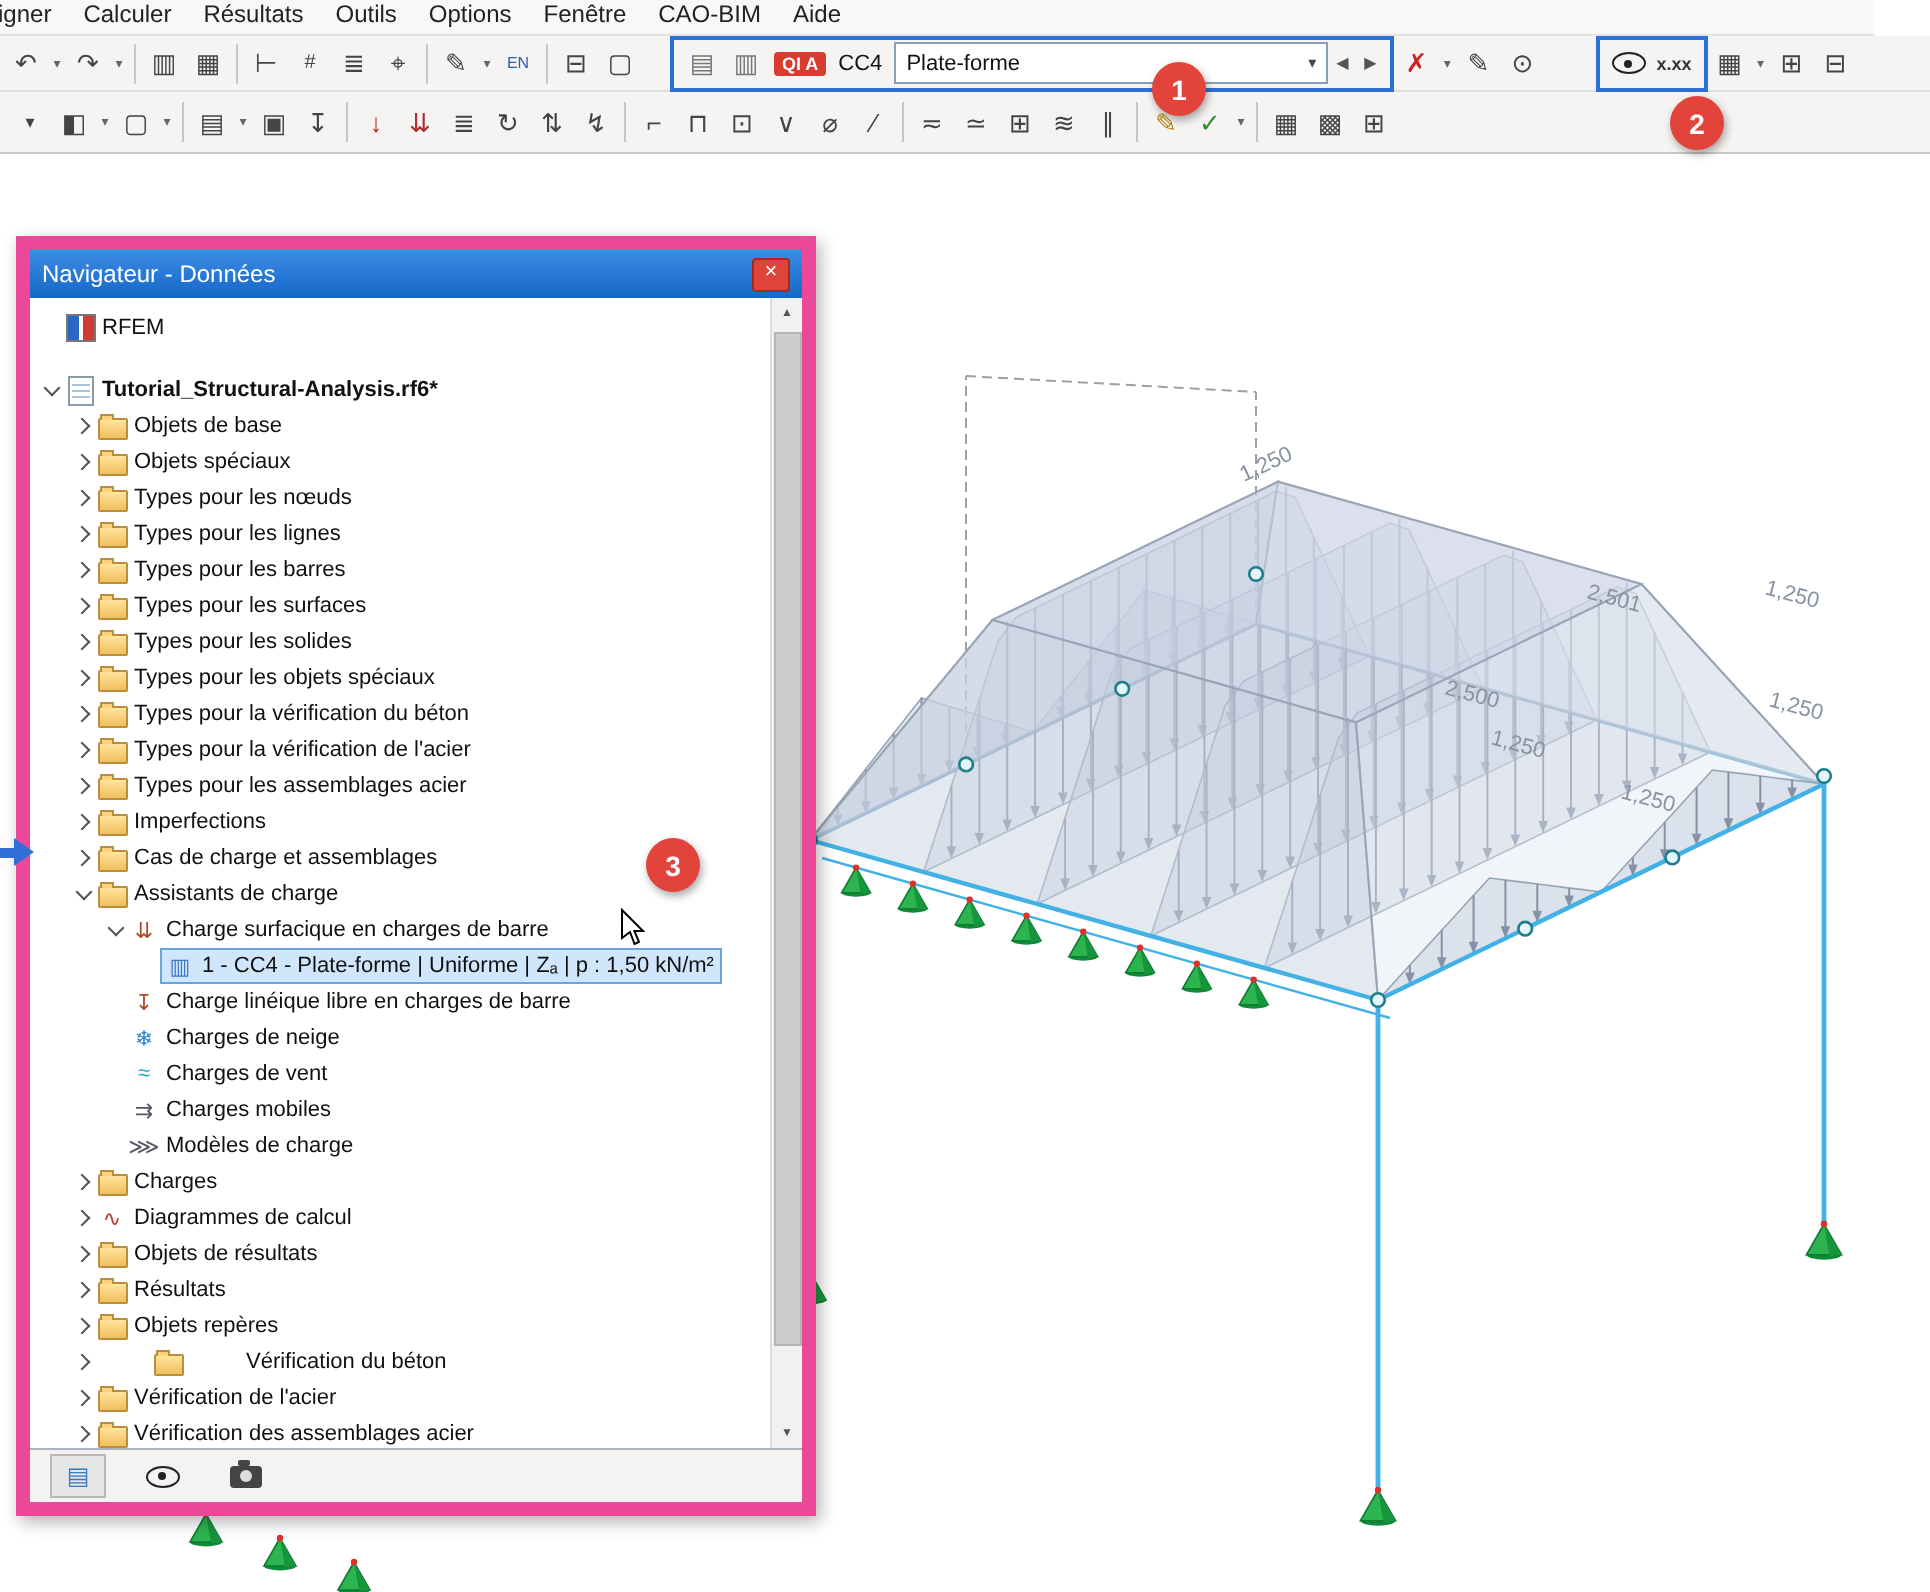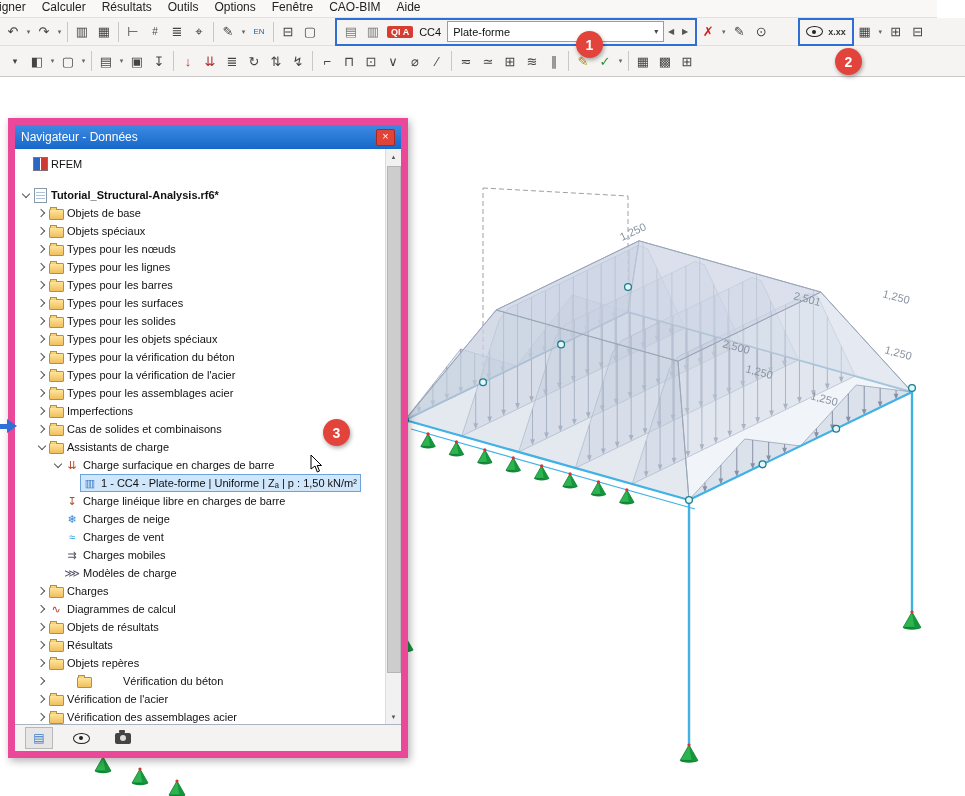--- a/index.html
+++ b/index.html
@@ -598,21 +598,21 @@
           </span>
           <span class="tlabel">Imperfections</span>
         </div>
         <div class="trow" style="padding-left: 20px;">
           <span class="chevbox">
             <span class="chev r"></span>
           </span>
           <span class="ticon">
             <span class="ticon-folder"></span>
           </span>
-          <span class="tlabel">Cas de solides et combinaisons</span>
+          <span class="tlabel">Cas de charge et assemblages</span>
         </div>
         <div class="trow" style="padding-left: 20px;">
           <span class="chevbox">
             <span class="chev d"></span>
           </span>
           <span class="ticon">
             <span class="ticon-folder"></span>
           </span>
           <span class="tlabel">Assistants de charge</span>
         </div>

